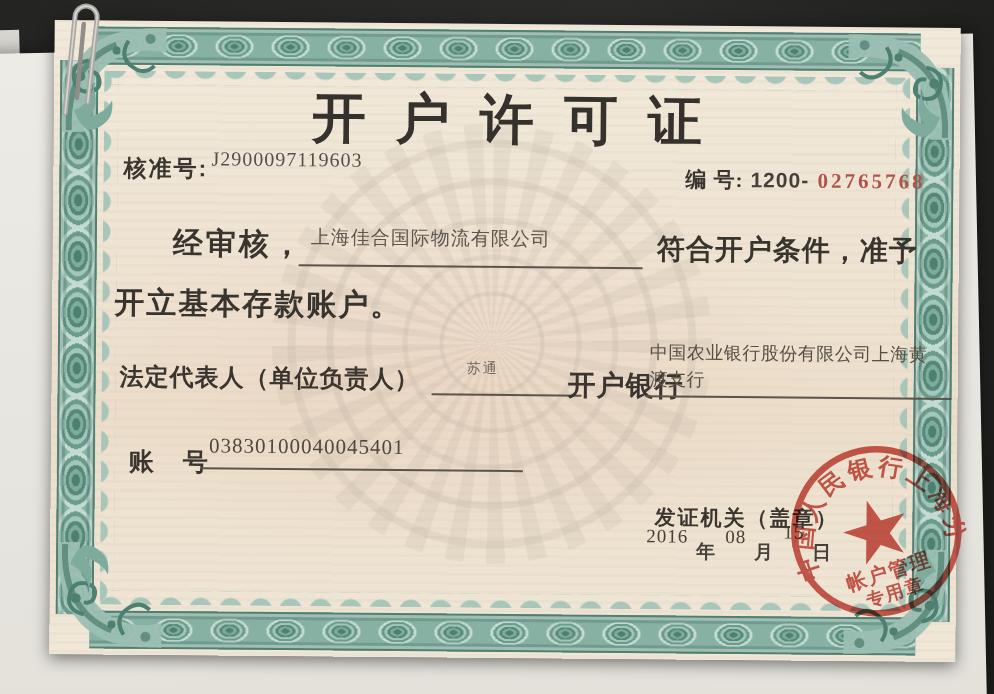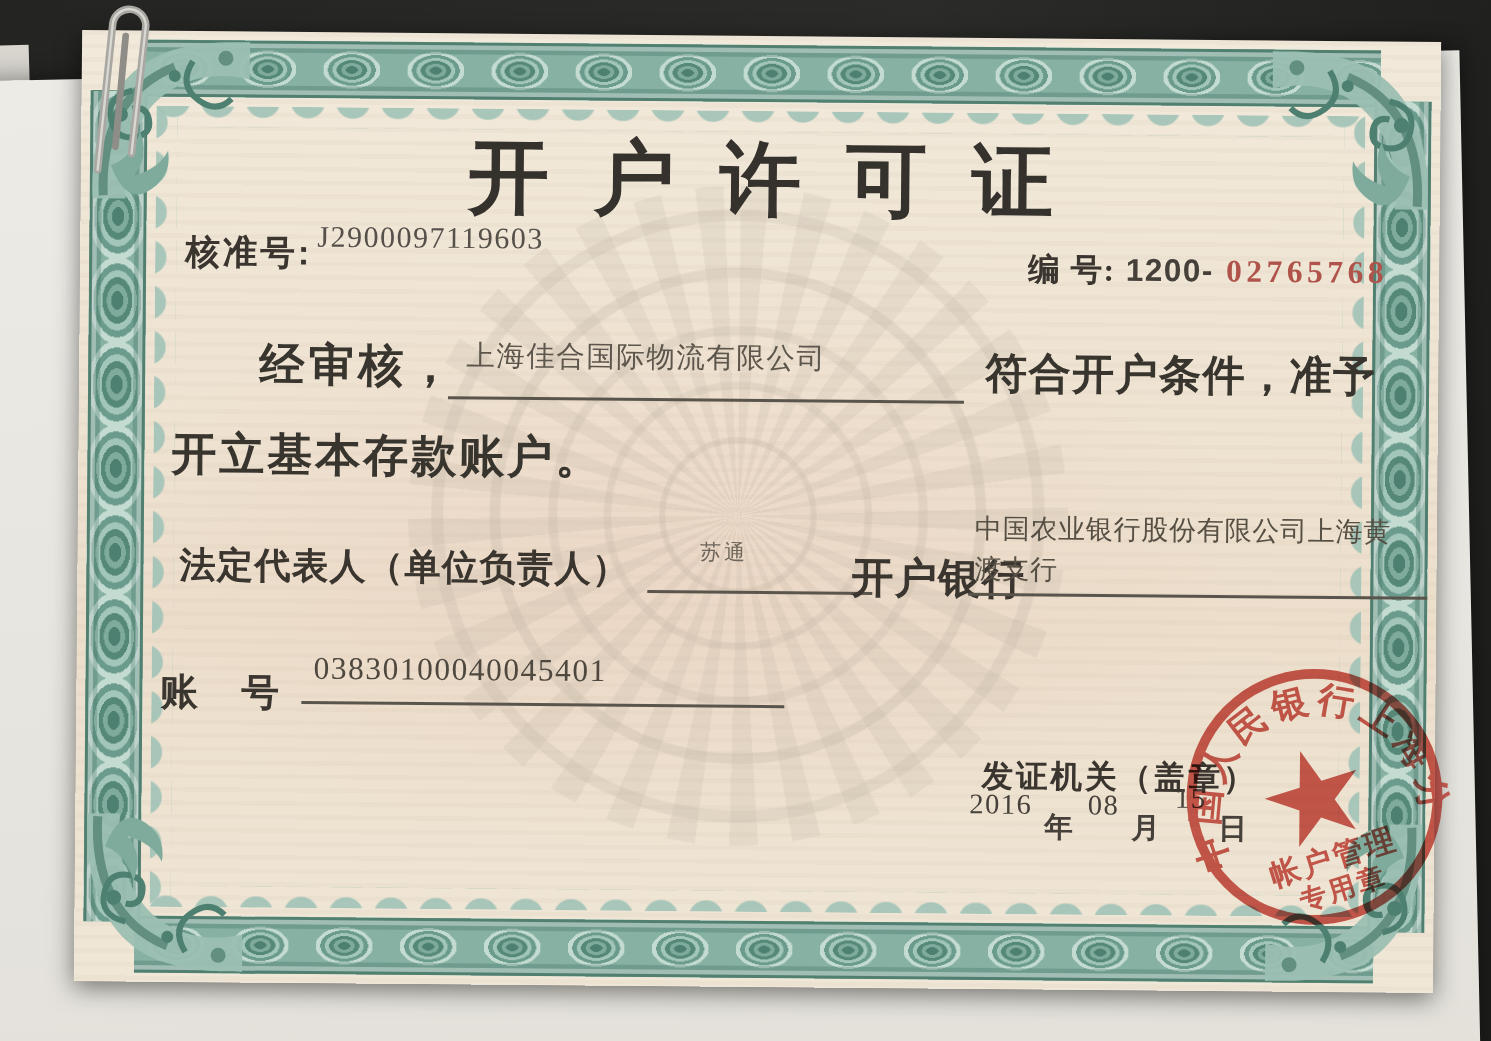--- a/index.html
+++ b/index.html
@@ -114,21 +114,21 @@
   }
   .company-name { position:absolute; left:12px; top:2px; font-size:19px; color:#5c564c; letter-spacing:1px; white-space:nowrap; }
   .review-suffix { position:absolute; left:604px; top:205px; font-size:28px; font-weight:bold; letter-spacing:1px; color:#38342e; white-space:nowrap; }
   .review-line2 { position:absolute; left:62px; top:262px; font-size:30px; font-weight:bold; letter-spacing:2px; color:#38342e; }
   .legal-label { position:absolute; left:68px; top:340px; font-size:24px; font-weight:bold; letter-spacing:1px; color:#3a352f; white-space:nowrap; }
   .legal-blank { position:absolute; left:380px; top:336px; width:150px; height:36px; border-bottom:2px solid #5a554c; }
   .legal-name { position:absolute; left:35px; top:0; font-size:14px; color:#6e675c; letter-spacing:2px; }
   .bank-label { position:absolute; left:516px; top:342px; font-size:28px; font-weight:bold; letter-spacing:1px; color:#3a352f; white-space:nowrap; }
   .bank-name { position:absolute; left:598px; top:314px; width:286px; font-size:18px; line-height:1.5; color:#564f44; letter-spacing:.5px; }
   .bank-line { position:absolute; left:594px; top:370px; width:306px; height:2px; background:#5a554c; }
-  .account-label { position:absolute; left:56px; top:424px; font-size:25px; font-weight:bold; letter-spacing:2px; color:#3a352f; white-space:nowrap; }
+  .account-label { position:absolute; left:78px; top:424px; font-size:25px; font-weight:bold; letter-spacing:2px; color:#3a352f; white-space:nowrap; }
   .account-blank { position:absolute; left:150px; top:410px; width:322px; height:38px; border-bottom:2px solid #5a554c; }
   .account-number { position:absolute; left:8px; top:2px; font-family:"Liberation Serif", serif; font-size:21px; color:#4e483f; letter-spacing:1px; white-space:nowrap; }
   .issuer-label { position:absolute; left:604px; top:478px; font-size:21px; font-weight:bold; letter-spacing:2px; color:#3a352f; white-space:nowrap; }
   .date-row { position:absolute; left:596px; top:498px; font-size:19px; color:#45403a; white-space:nowrap; }
   .date-row span { display:inline-block; }
   .d-num { font-family:"Liberation Serif", serif; letter-spacing:1px; }
   .d-unit { font-weight:bold; position:relative; top:15px; margin:0 10px 0 8px; }
   .d-day { position:relative; top:-5px; }
   
   .stamp {

